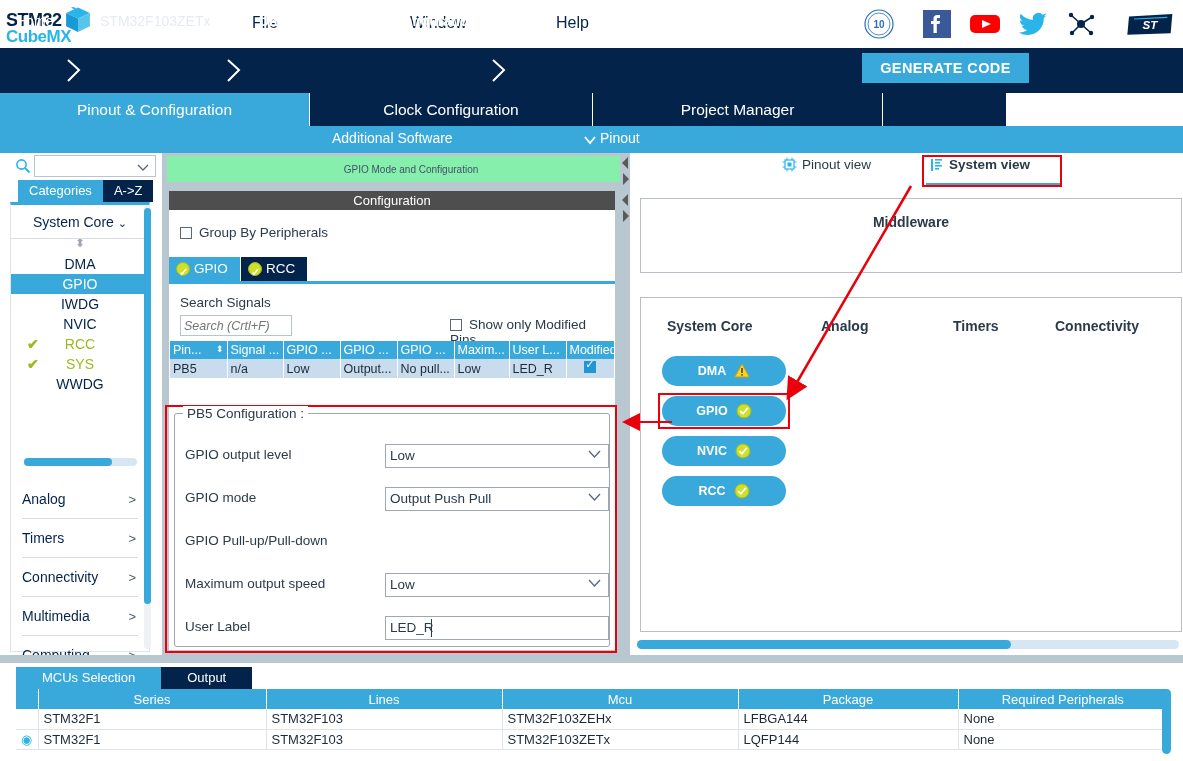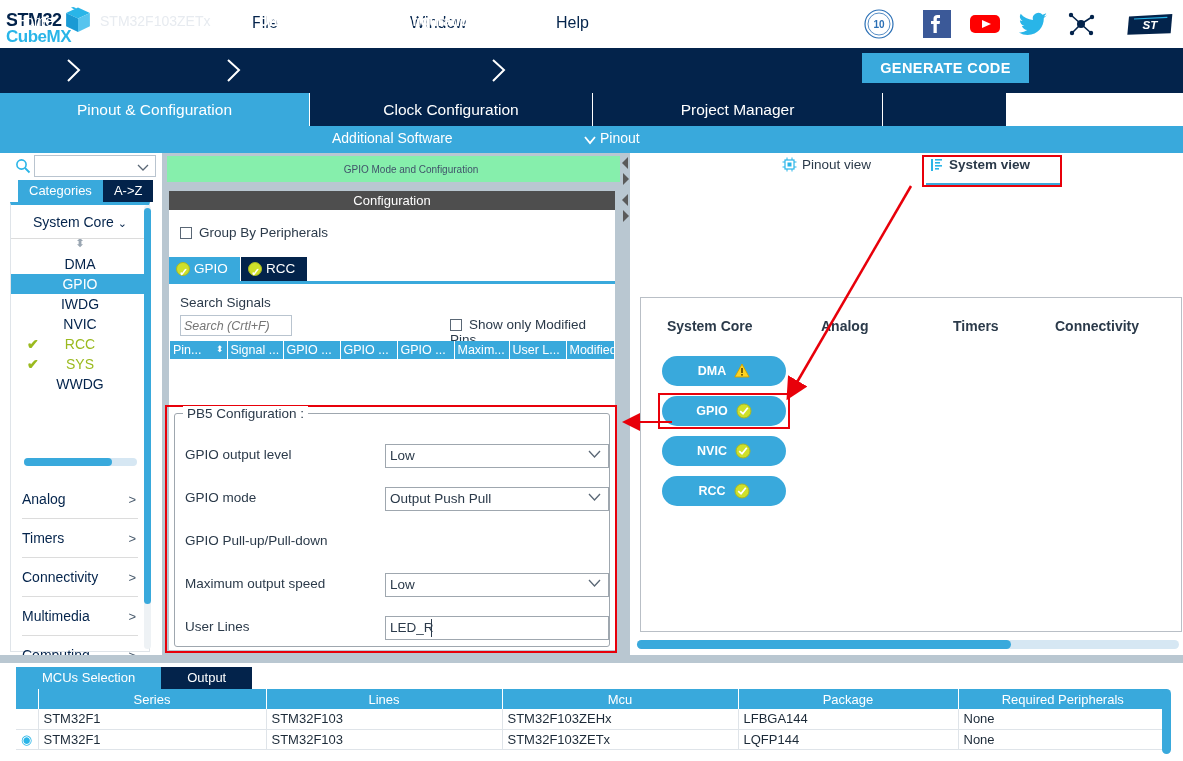--- a/index.html
+++ b/index.html
@@ -459,20 +459,30 @@
               <tr>
             <th><span>Pin...</span><span class="sortarrow">⬍</span></th>
             <th>Signal ...</th>
             <th>GPIO ...</th>
             <th>GPIO ...</th>
             <th>GPIO ...</th>
             <th>Maxim...</th>
             <th>User L...</th>
             <th style="border-right:none">Modified</th>
           </tr>
+          <tr>
+            <td>PB5</td>
+            <td>n/a</td>
+            <td>Low</td>
+            <td>Output...</td>
+            <td>No pull...</td>
+            <td>Low</td>
+            <td>LED_R</td>
+            <td style="border-right:none;text-align:center"><span class="cellchk"></span></td>
+          </tr>
         </tbody>
           </table>
       </div>
     </div>
   </div>
 
   <div class="pb5-wrap">
     <div class="pb5-fs">
       <div class="pb5-legend">PB5 Configuration :</div>
 
@@ -504,21 +514,21 @@
         <div class="flabel">Maximum output speed</div>
         <div class="fselect">
           <span>Low</span>
           <svg class="scaret" width="13" height="10" viewBox="0 0 13 10">
               <polyline points="1,2 6.5,8 12,2" fill="none" stroke="#5a6775" stroke-width="1.3"></polyline>
             </svg>
         </div>
       </div>
 
       <div class="frow" style="top:202px;">
-        <div class="flabel">User Lines</div>
+        <div class="flabel">User Label</div>
         <div class="finput">
           <span style="line-height:22px;">LED_R</span>
         </div>
         <div class="caretbar"></div>
       </div>
     </div>
   </div>
 
   <div class="splitter"></div>
   <svg class="sp-arrows" style="top:155px;height:40px;" viewBox="0 0 9 40">
@@ -556,20 +566,23 @@
               <rect x="5" y="4" width="5" height="1.6"></rect>
             <rect x="5" y="7" width="7" height="1.6"></rect>
               <rect x="5" y="10" width="4" height="1.6"></rect>
           </g>
         </svg><span>System view</span>
       </div>
       <div class="vtab-underline"></div>
       <div class="vtab-highlight"></div>
     </div>
 
+    <div class="mwbox">
+      <div class="mwtitle">Middleware</div>
+    </div>
 
     <div class="scbox">
       <div class="colhdr" id="col-system-core">System Core</div>
       <div class="colhdr" id="col-analog">Analog</div>
       <div class="colhdr" id="col-timers">Timers</div>
       <div class="colhdr" id="col-connectivity">Connectivity</div>
 
       <div class="pill" style="top:58px;">
         <span>DMA</span>
         <span class="badge">

